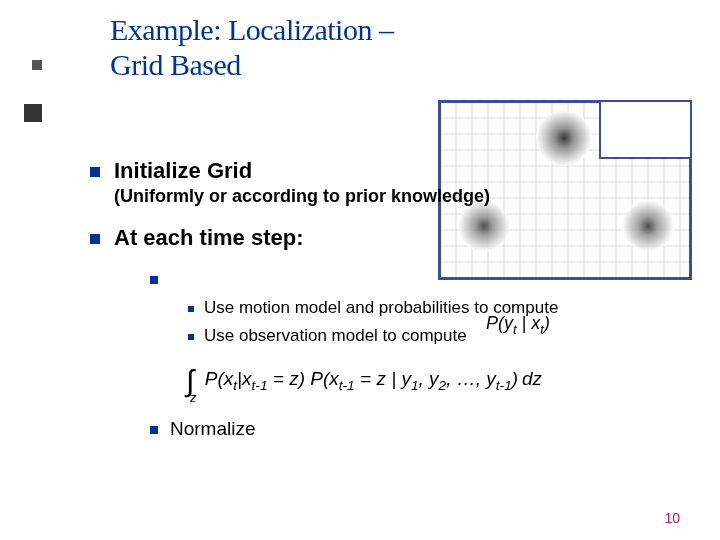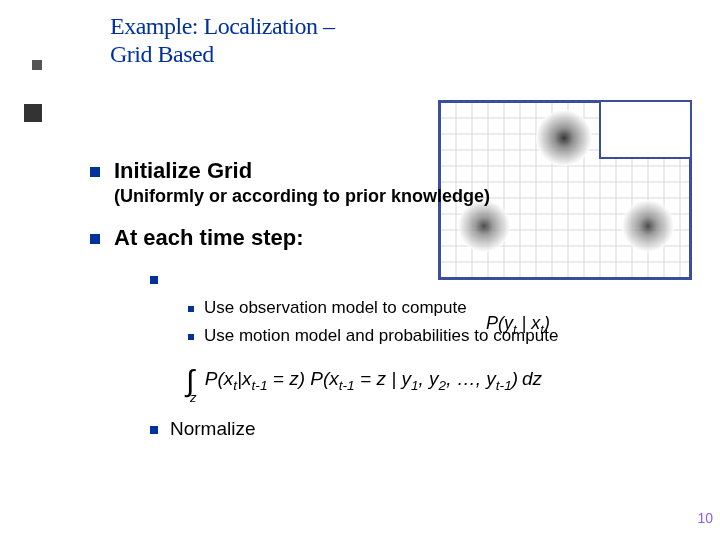--- a/index.html
+++ b/index.html
@@ -16,21 +16,21 @@
   .slide {
     position: relative;
     width: 720px;
     height: 540px;
   }
   .title {
     position: absolute;
     left: 110px;
     top: 12px;
     font-family: "Times New Roman", serif;
-    font-size: 24px;
+    font-size: 30px;
     line-height: 1.18;
     color: #003399;
     letter-spacing: -0.5px;
   }
   .side-deco {
     position: absolute;
     left: 32px;
     top: 60px;
     width: 22px;
   }
@@ -76,24 +76,24 @@
     left: 150px;
     font-size: 19px;
   }
   .l3 {
     font-size: 17px;
     margin-left: 38px;
     margin-top: 8px;
   }
   .page-num {
     position: absolute;
-    right: 7px;
+    right: 40px;
     bottom: 14px;
     font-size: 14px;
-    color: #8b5cf6;
+    color: #be185d;
   }
   
   .gridbox {
     position: absolute;
     right: 28px;
     top: 100px;
     width: 250px;
     height: 176px;
     border: 2px solid #3a4da0;
     background: #fff;
@@ -195,24 +195,24 @@
   </div>
 
   <div class="l1" style="top:225px;text-align:center;">
     <span class="bullet"></span><span class="txt">At each time step:</span>
   </div>
 
   <div class="l2" style="top:268px;">
     <span class="bullet sm"></span>
 
     <div class="l3">
-      <span class="bullet xs"></span><span>Use observation model to compute</span>
+      <span class="bullet xs"></span><span>Use motion model and probabilities to compute</span>
     </div>
     <div class="l3">
-      <span class="bullet xs"></span><span>Use motion model and probabilities to compute</span>
+      <span class="bullet xs"></span><span>Use observation model to compute</span>
     </div>
   </div>
 
   <div class="formula1">
     P(y<span class="sub">t</span>&nbsp;|&nbsp;x<span class="sub">t</span>)
   </div>
 
   <div class="formula2">
     <span style="font-size:30px; font-style:normal; vertical-align:-6px;">∫</span>
     &nbsp;P(x<span class="sub">t</span>|x<span class="sub">t-1</span> = z)&nbsp;P(x<span class="sub">t-1</span> = z&nbsp;|&nbsp;y<span class="sub">1</span>, y<span class="sub">2</span>, …, y<span class="sub">t-1</span>) dz

